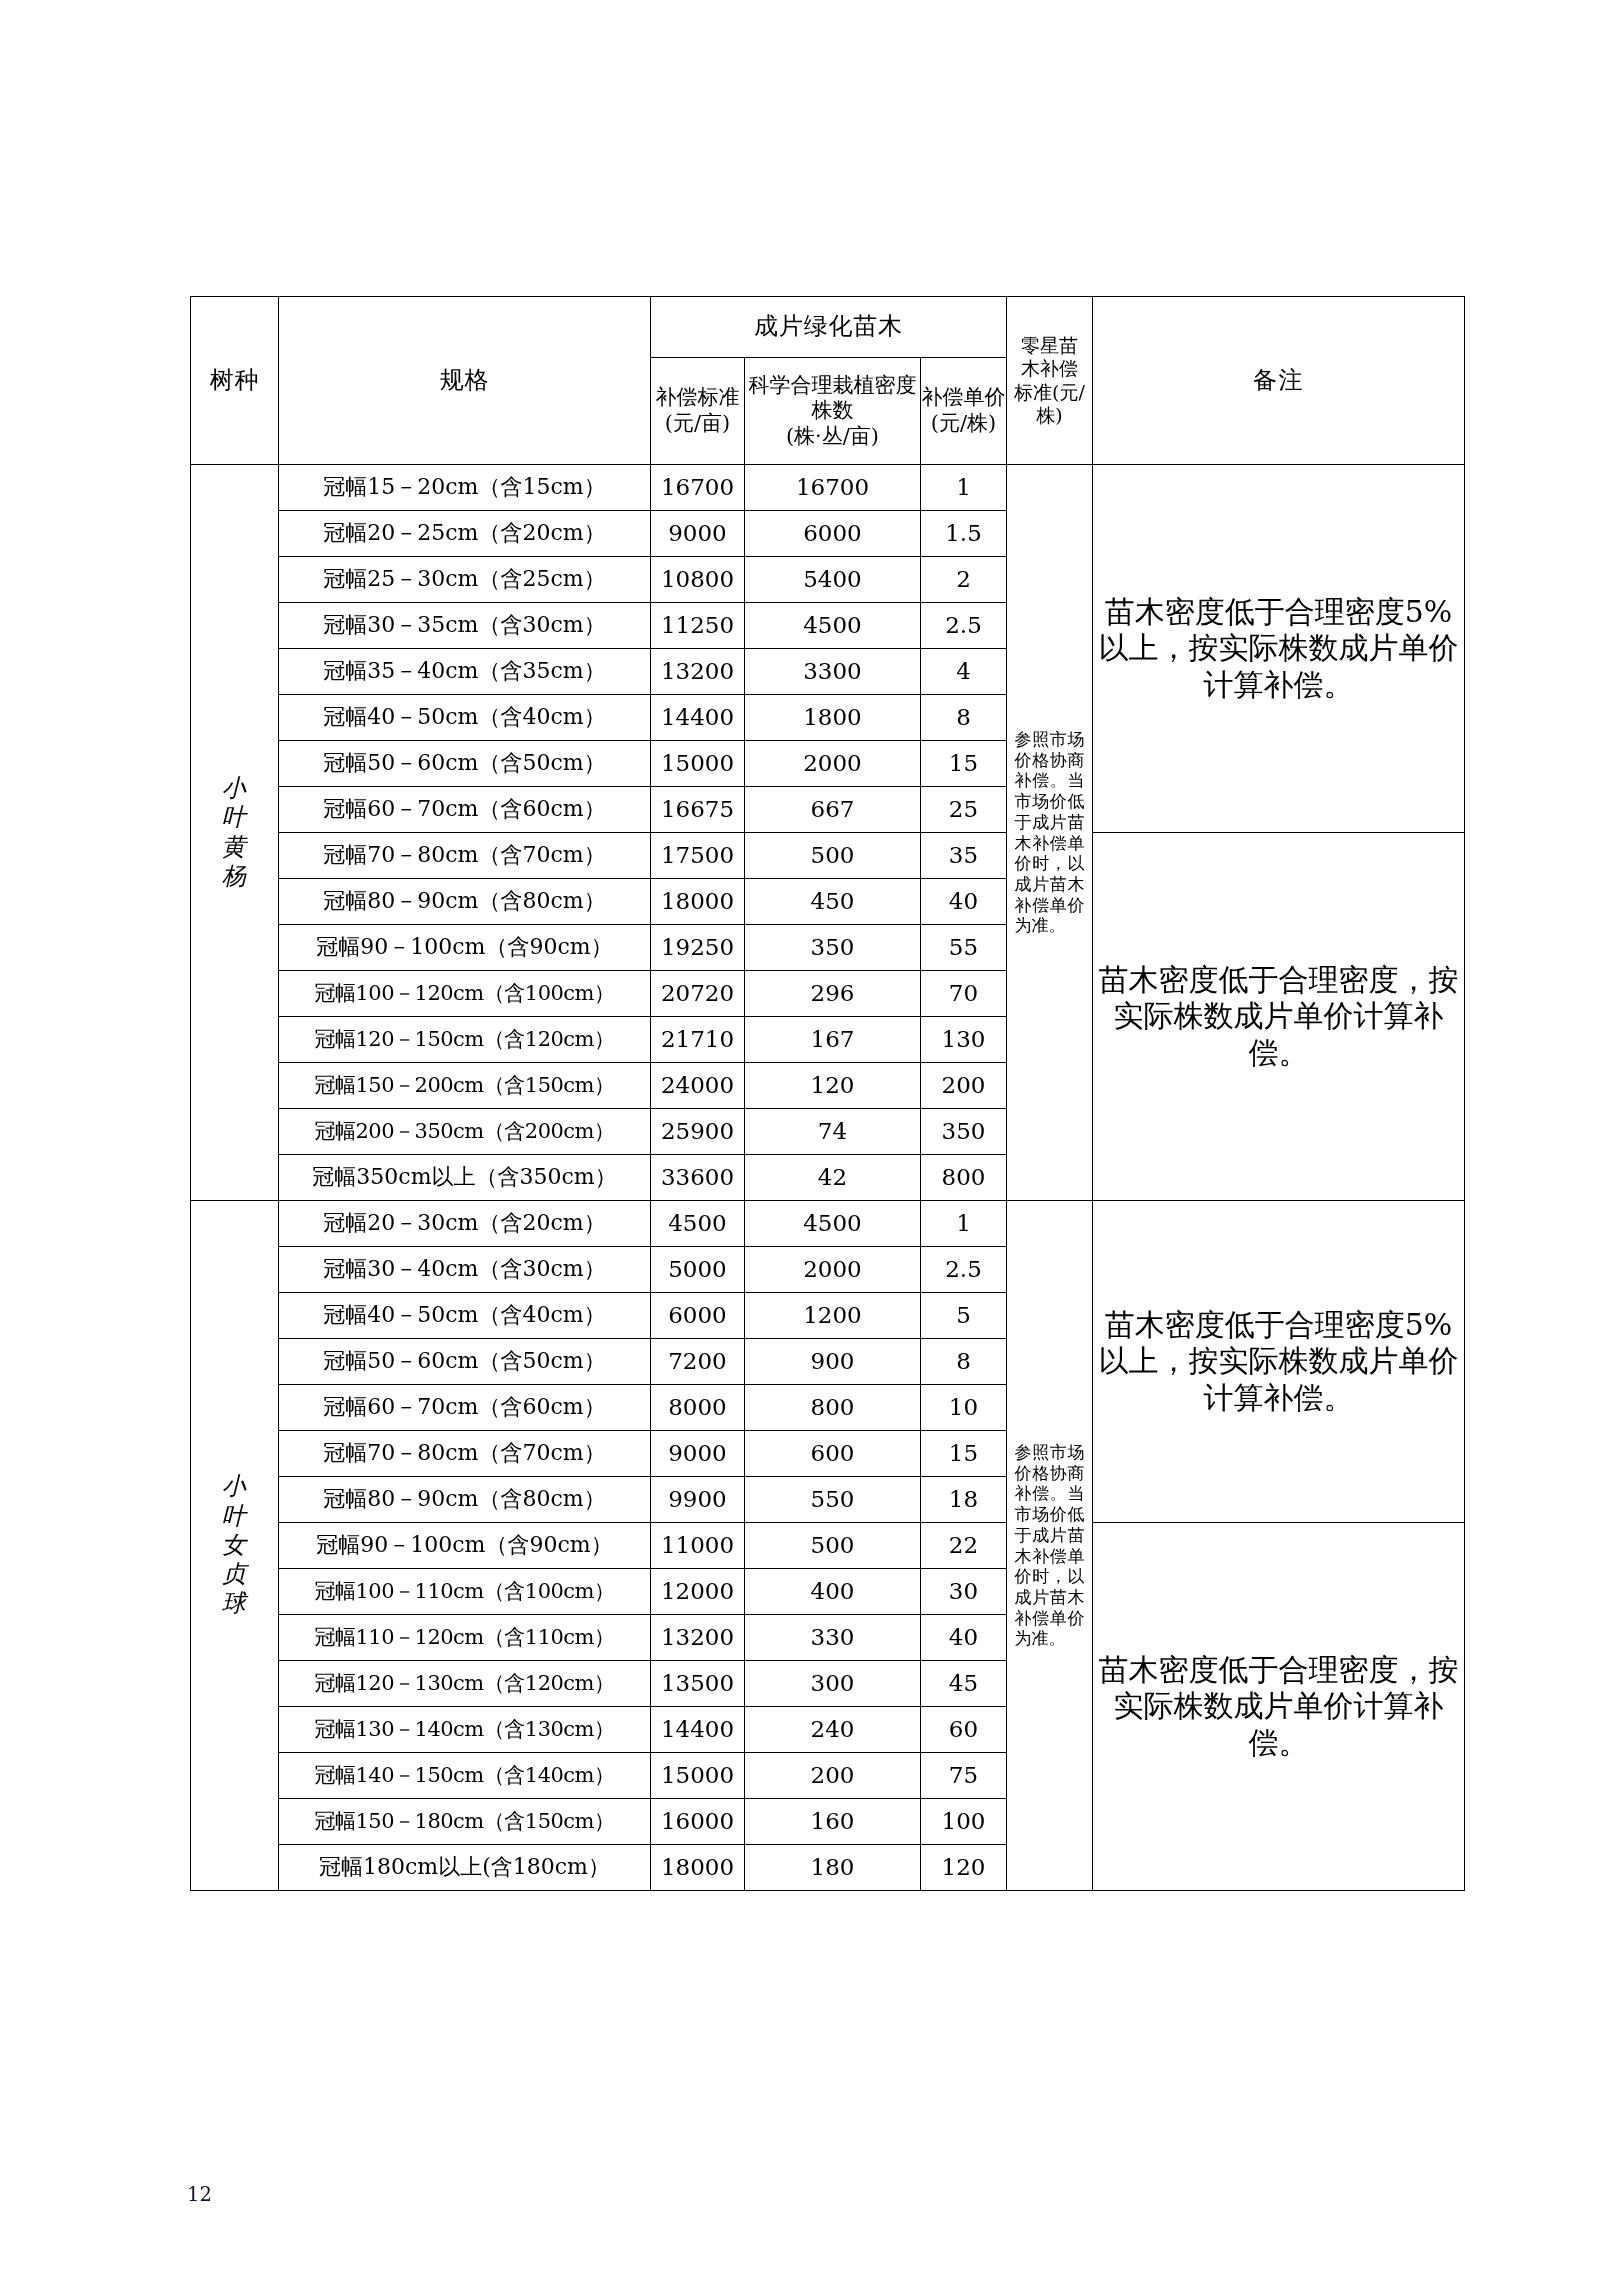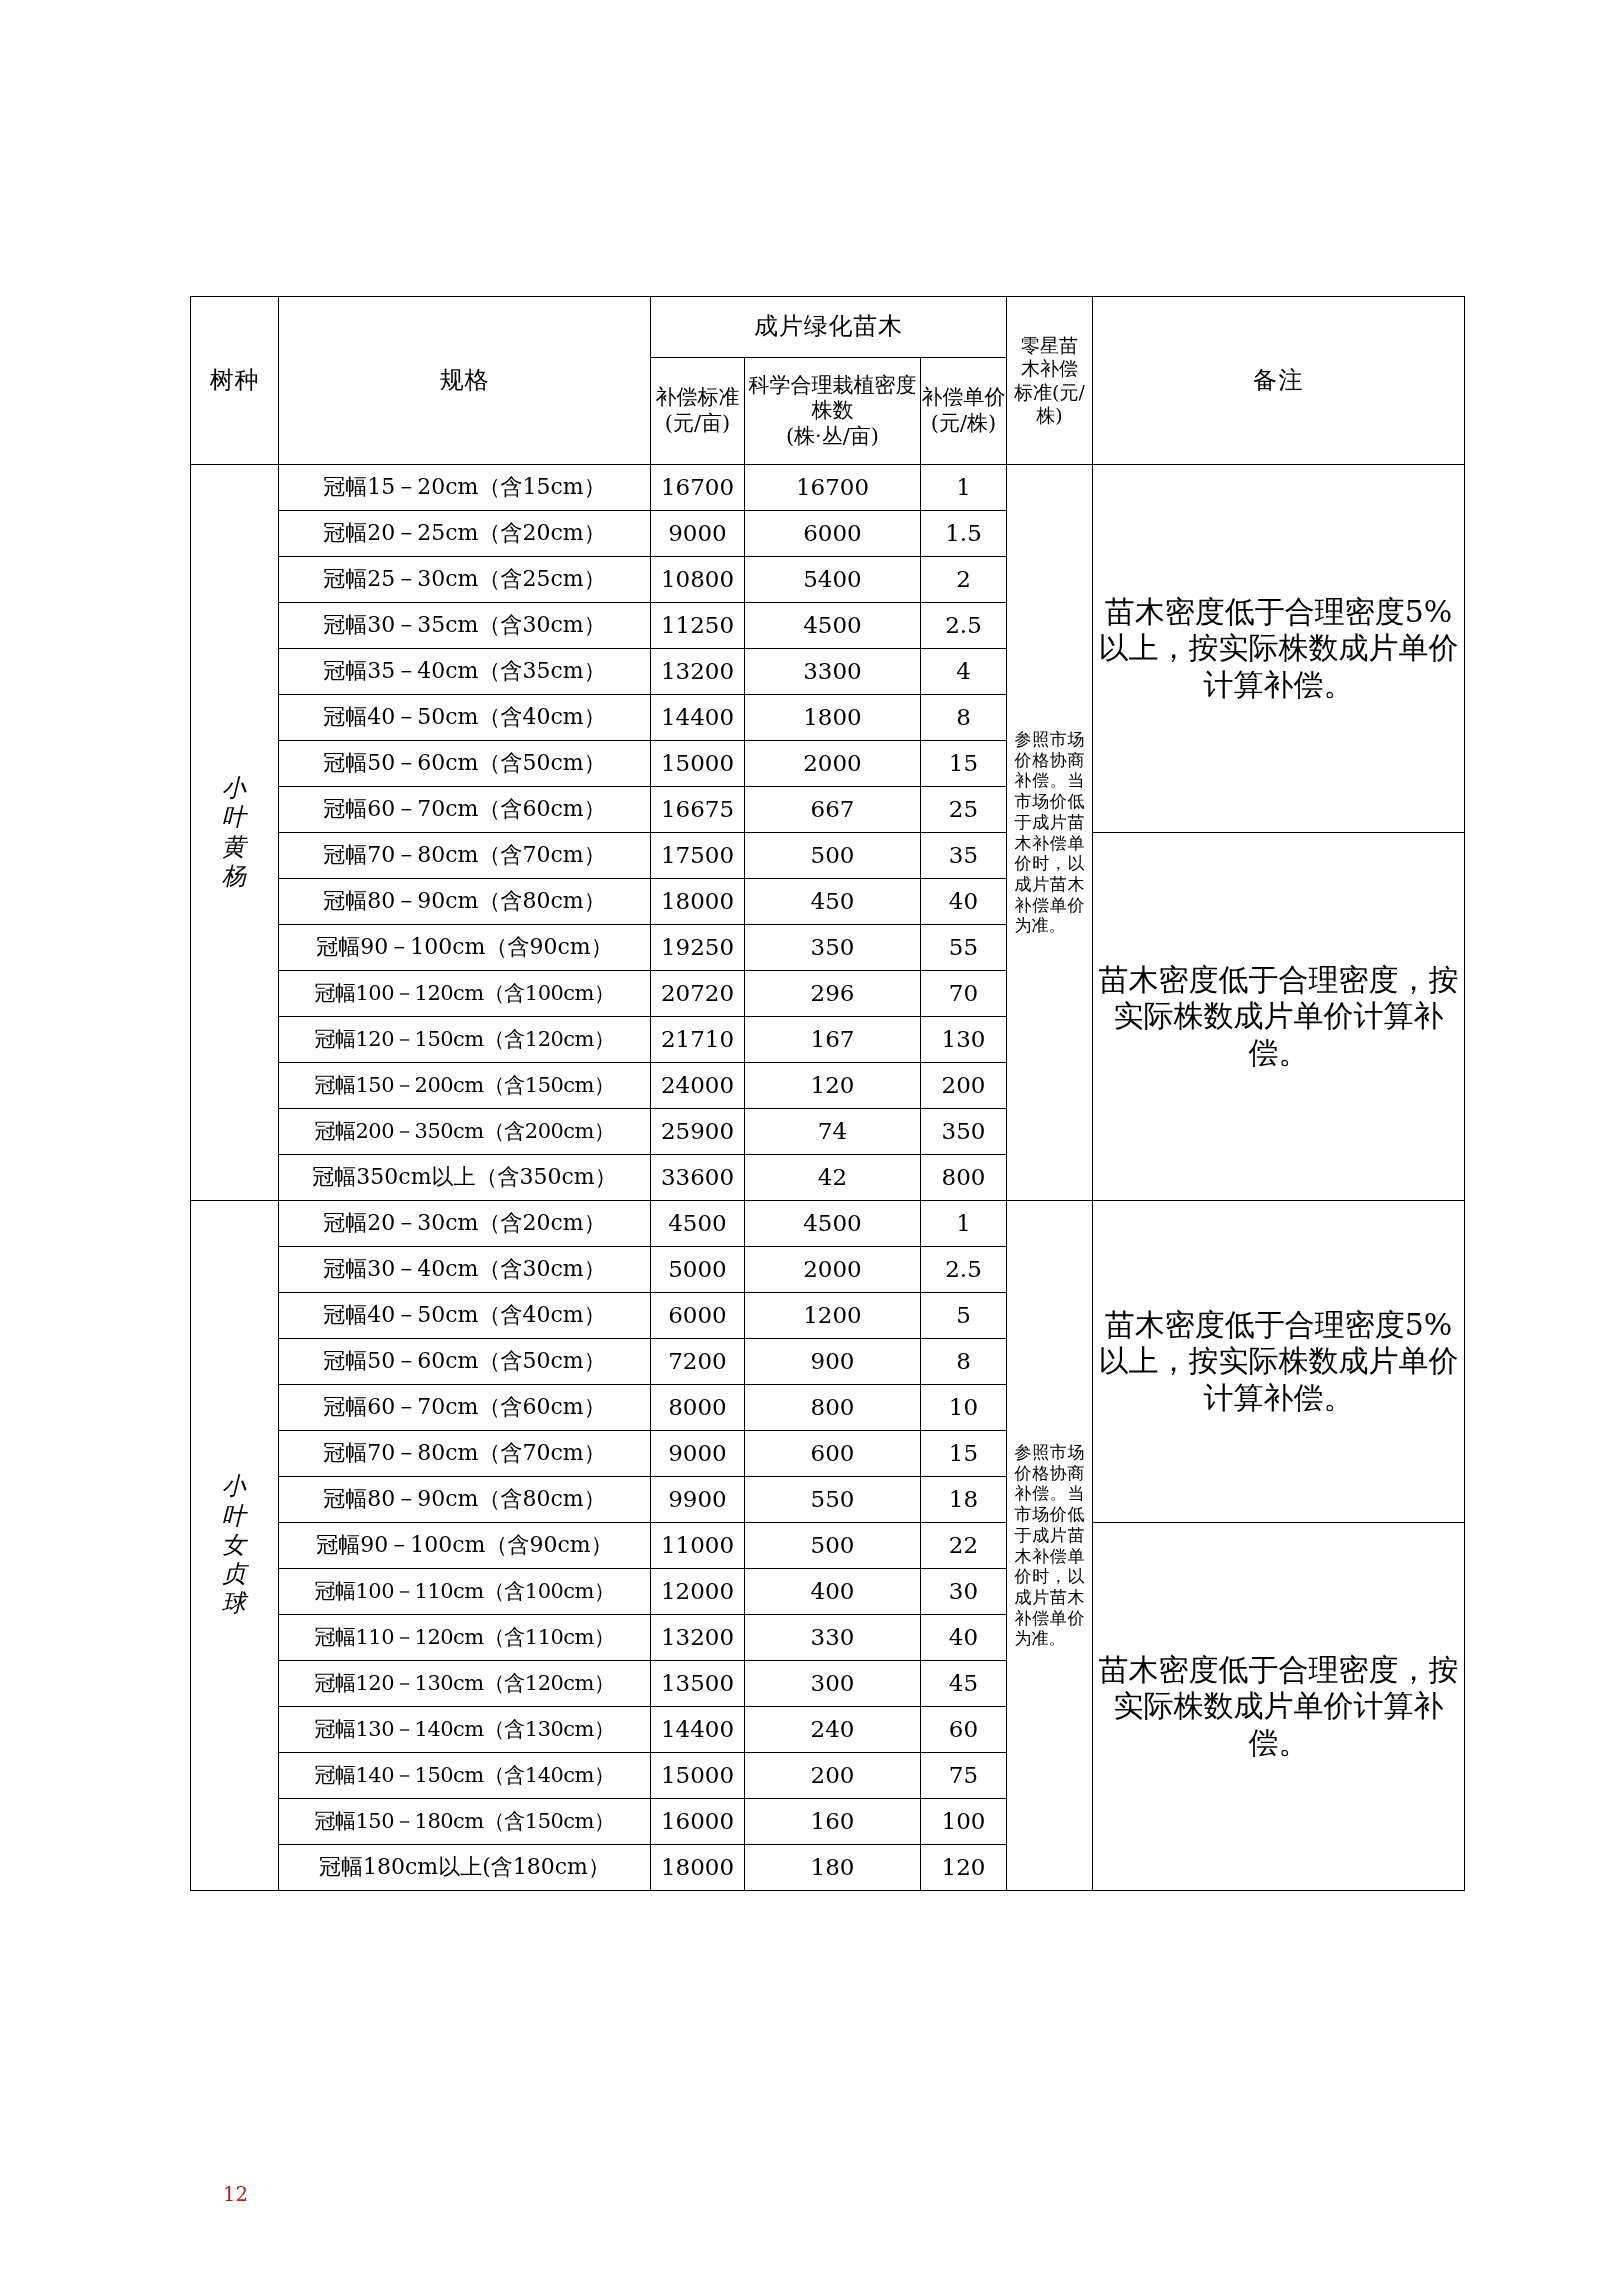--- a/index.html
+++ b/index.html
@@ -135,22 +135,21 @@
     vertical-align: middle;
     letter-spacing: 0px;
   }
 
   .page-number {
     position: absolute;
     left: 187px;
     top: 2183px;
     font-size: 19.6px;
     font-family: "DejaVu Serif", "Liberation Serif", serif;
-    color: #b91c1c;
-    margin-left: 36px;
+    color: #0f172a;
   }
 </style>
 </head>
 <body>
 
 <div class="page">
 
   <div class="table-wrap">
     <table class="comp">
       <colgroup>

